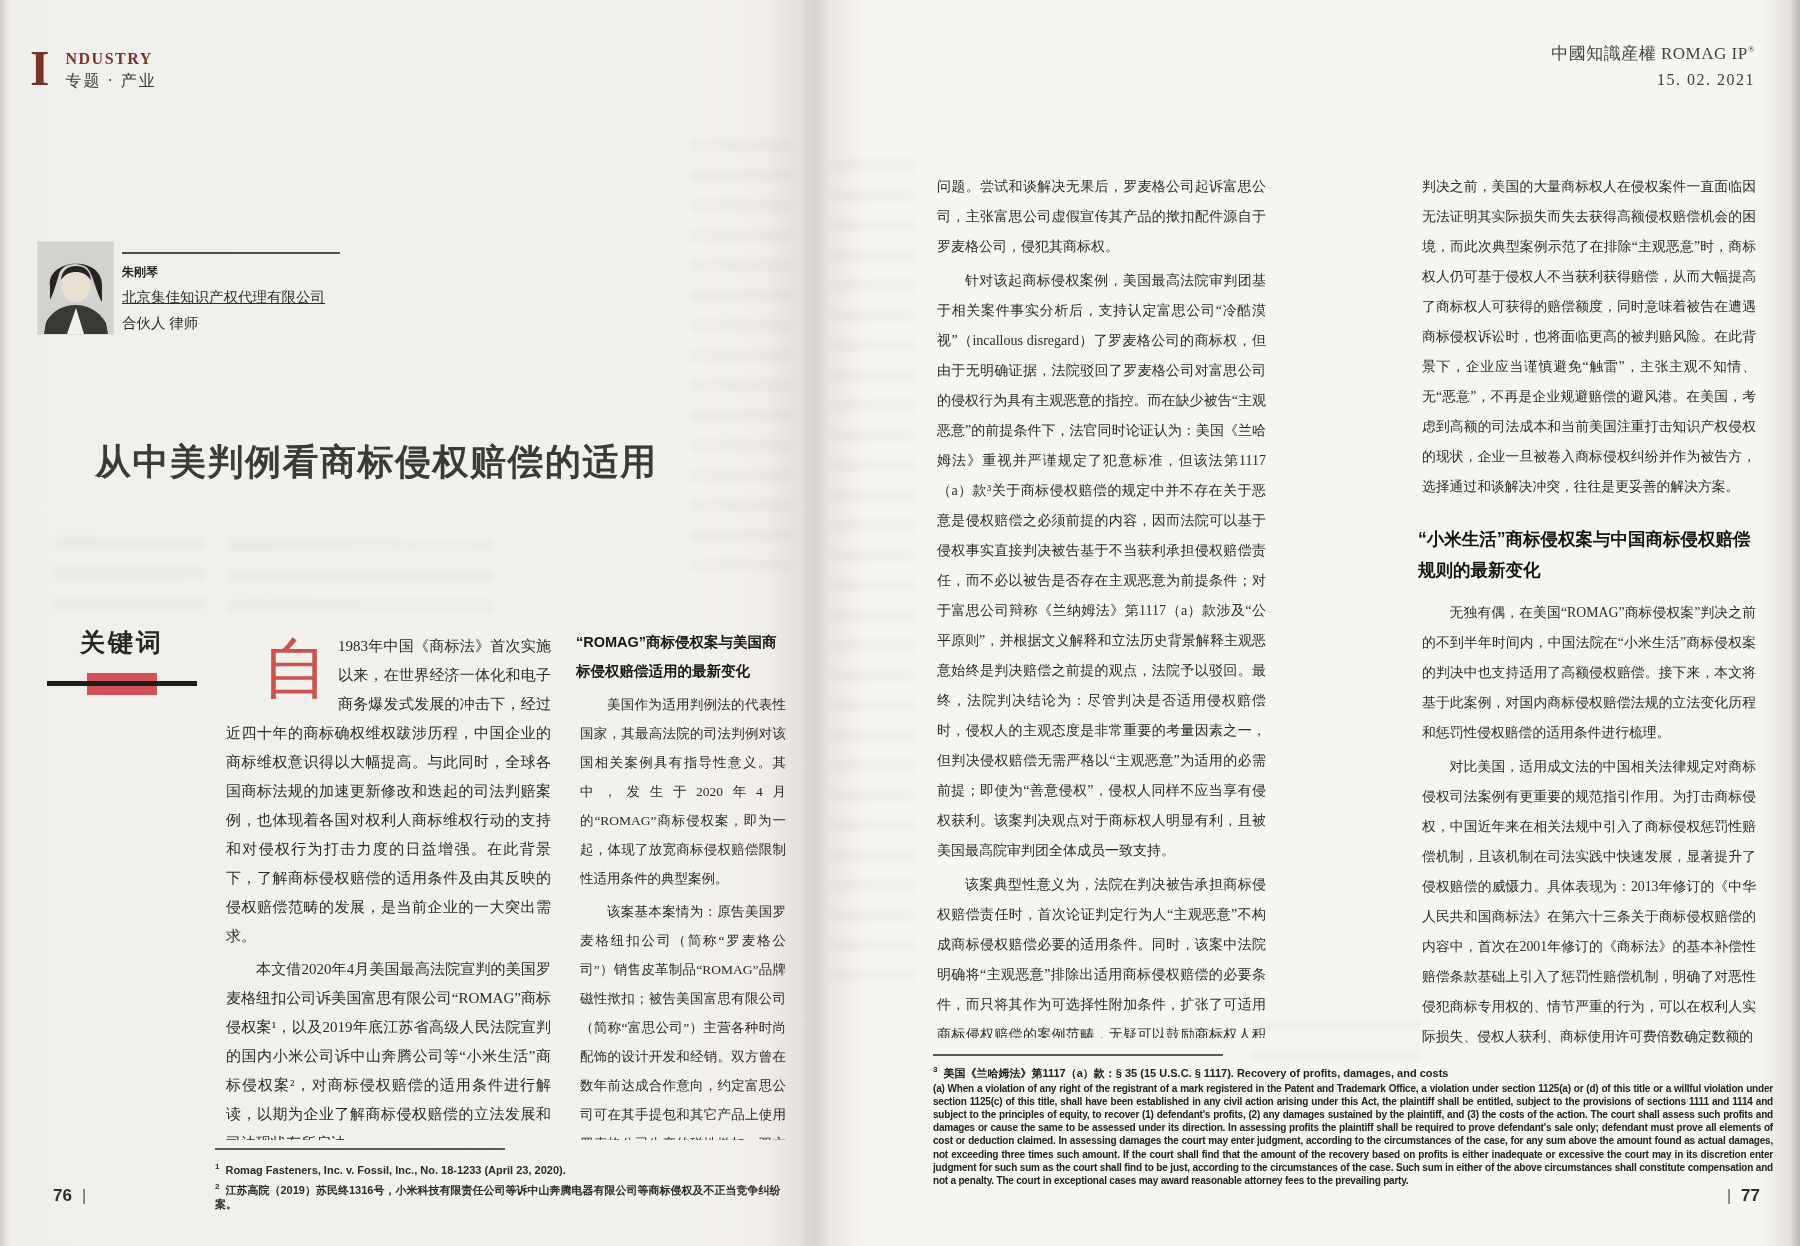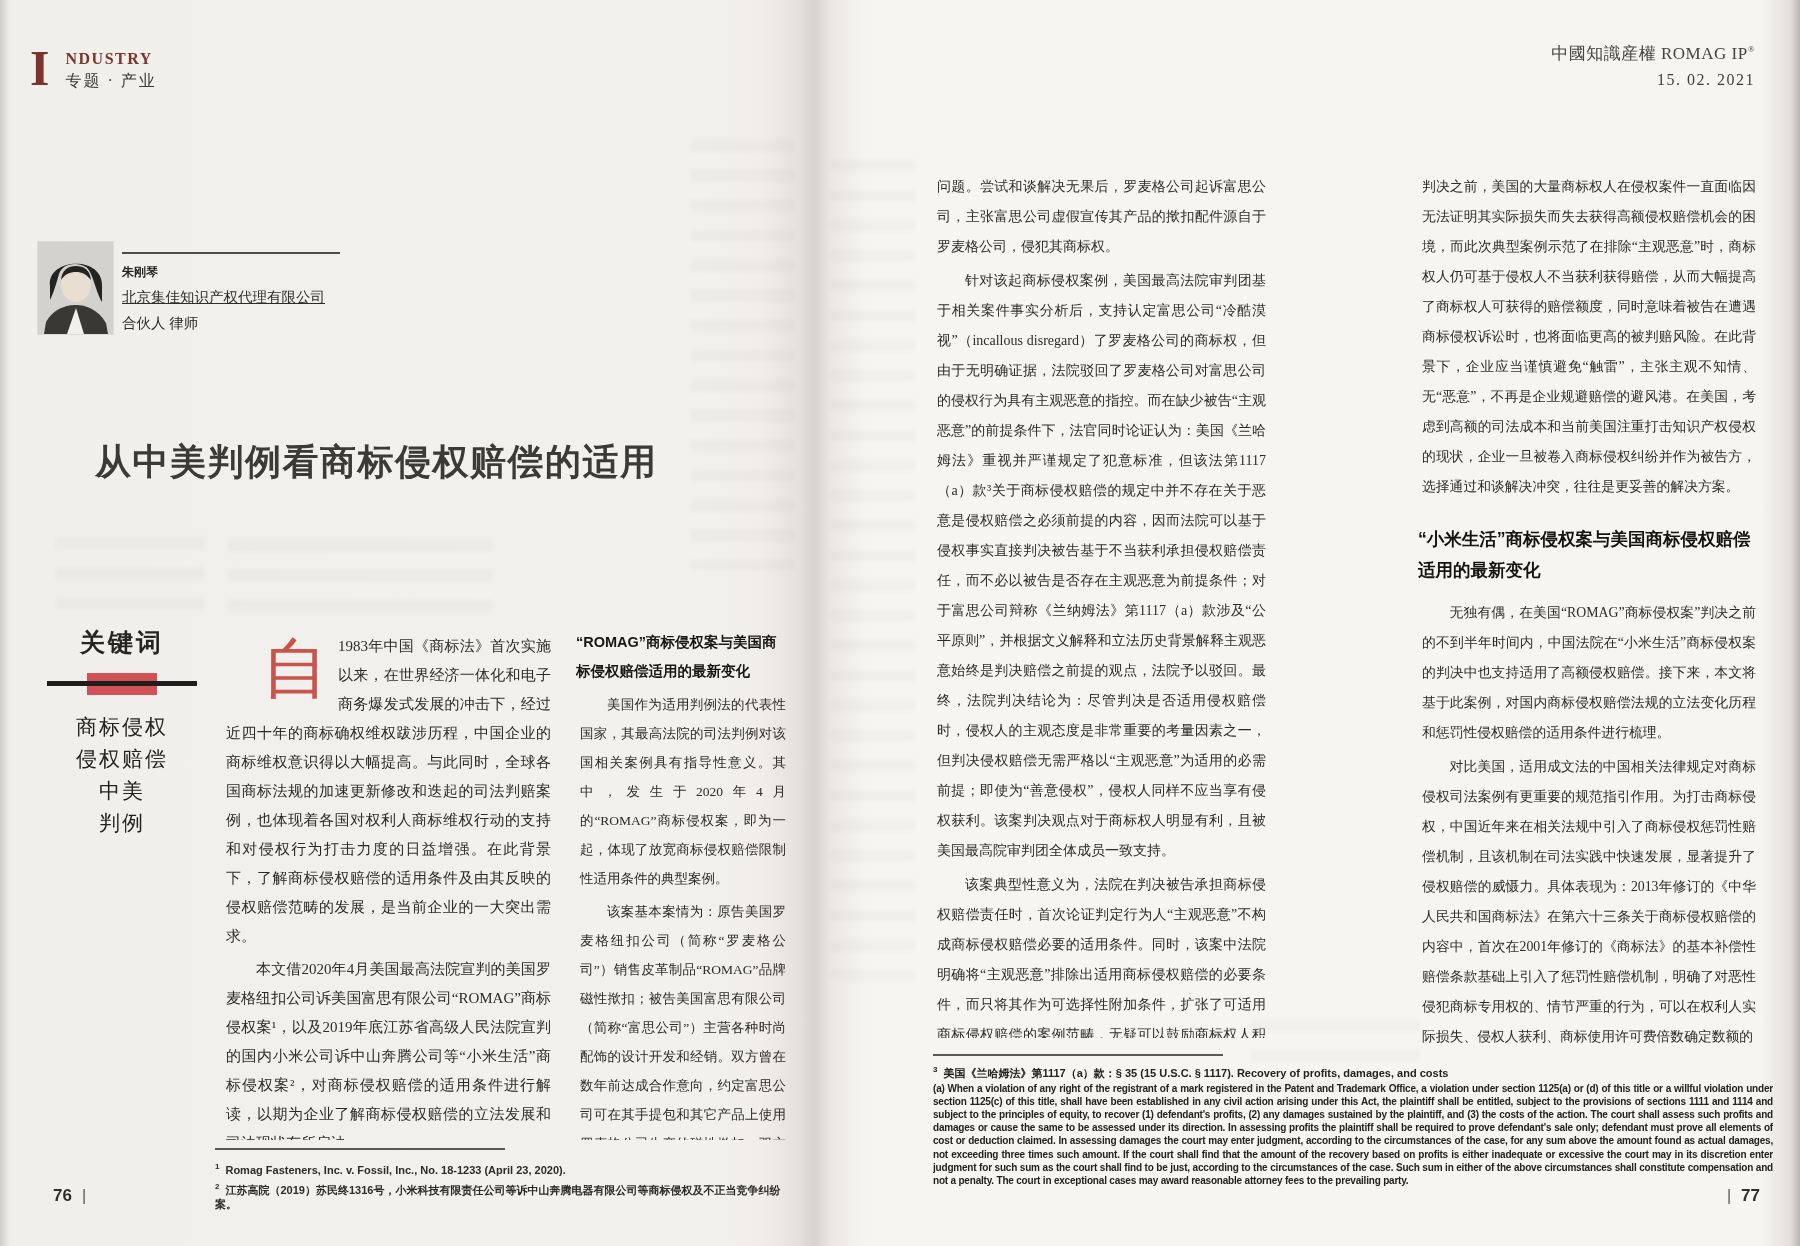--- a/index.html
+++ b/index.html
@@ -117,26 +117,20 @@
         <p class="author-role">合伙人 律师</p>
       </span>
     </div>
 
     <aside class="keywords">
       <div class="kw-label">关键词</div>
       <div class="kw-rulewrap">
         <span class="kw-red"></span>
         <span class="kw-bar"></span>
       </div>
-      <ul class="kw-list">
-        <li>商标侵权</li>
-        <li>侵权赔偿</li>
-        <li>中美</li>
-        <li>判例</li>
-      </ul>
     </aside>
 
     <section class="col col1">
       <p><span class="dropcap">自</span><span>1983年中国《商标法》首次实施以来，在世界经济一体化和电子商务爆发式发展的冲击下，经过近四十年的商标确权维权跋涉历程，中国企业的商标维权意识得以大幅提高。与此同时，全球各国商标法规的加速更新修改和迭起的司法判赔案例，也体现着各国对权利人商标维权行动的支持和对侵权行为打击力度的日益增强。在此背景下，了解商标侵权赔偿的适用条件及由其反映的侵权赔偿范畴的发展，是当前企业的一大突出需求。</span></p>
       <p class="indent">本文借2020年4月美国最高法院宣判的美国罗麦格纽扣公司诉美国富思有限公司“ROMAG”商标侵权案¹，以及2019年底江苏省高级人民法院宣判的国内小米公司诉中山奔腾公司等“小米生活”商标侵权案²，对商标侵权赔偿的适用条件进行解读，以期为企业了解商标侵权赔偿的立法发展和司法现状有所启迪。</p>
     </section>
 
     <section class="col col2">
       <h2>“ROMAG”商标侵权案与美国商标侵权赔偿适用的最新变化</h2>
       <p class="indent">美国作为适用判例法的代表性国家，其最高法院的司法判例对该国相关案例具有指导性意义。其中，发生于2020年4月的“ROMAG”商标侵权案，即为一起，体现了放宽商标侵权赔偿限制性适用条件的典型案例。</p>
@@ -168,21 +162,21 @@
 
     <section class="col colA">
       <p>问题。尝试和谈解决无果后，罗麦格公司起诉富思公司，主张富思公司虚假宣传其产品的揿扣配件源自于罗麦格公司，侵犯其商标权。</p>
       <p class="indent">针对该起商标侵权案例，美国最高法院审判团基于相关案件事实分析后，支持认定富思公司“冷酷漠视”（incallous disregard）了罗麦格公司的商标权，但由于无明确证据，法院驳回了罗麦格公司对富思公司的侵权行为具有主观恶意的指控。而在缺少被告“主观恶意”的前提条件下，法官同时论证认为：美国《兰哈姆法》重视并严谨规定了犯意标准，但该法第1117（a）款³关于商标侵权赔偿的规定中并不存在关于恶意是侵权赔偿之必须前提的内容，因而法院可以基于侵权事实直接判决被告基于不当获利承担侵权赔偿责任，而不必以被告是否存在主观恶意为前提条件；对于富思公司辩称《兰纳姆法》第1117（a）款涉及“公平原则”，并根据文义解释和立法历史背景解释主观恶意始终是判决赔偿之前提的观点，法院予以驳回。最终，法院判决结论为：尽管判决是否适用侵权赔偿时，侵权人的主观态度是非常重要的考量因素之一，但判决侵权赔偿无需严格以“主观恶意”为适用的必需前提；即使为“善意侵权”，侵权人同样不应当享有侵权获利。该案判决观点对于商标权人明显有利，且被美国最高院审判团全体成员一致支持。</p>
       <p class="indent">该案典型性意义为，法院在判决被告承担商标侵权赔偿责任时，首次论证判定行为人“主观恶意”不构成商标侵权赔偿必要的适用条件。同时，该案中法院明确将“主观恶意”排除出适用商标侵权赔偿的必要条件，而只将其作为可选择性附加条件，扩张了可适用商标侵权赔偿的案例范畴，无疑可以鼓励商标权人积极行使商标权维权。实践中，在此次“ROMAG”商标侵权案例</p>
     </section>
 
 
     <section class="col colB">
       <p>判决之前，美国的大量商标权人在侵权案件一直面临因无法证明其实际损失而失去获得高额侵权赔偿机会的困境，而此次典型案例示范了在排除“主观恶意”时，商标权人仍可基于侵权人不当获利获得赔偿，从而大幅提高了商标权人可获得的赔偿额度，同时意味着被告在遭遇商标侵权诉讼时，也将面临更高的被判赔风险。在此背景下，企业应当谨慎避免“触雷”，主张主观不知情、无“恶意”，不再是企业规避赔偿的避风港。在美国，考虑到高额的司法成本和当前美国注重打击知识产权侵权的现状，企业一旦被卷入商标侵权纠纷并作为被告方，选择通过和谈解决冲突，往往是更妥善的解决方案。</p>
-      <h2>“小米生活”商标侵权案与美国商标侵权赔偿适用的最新变化</h2>
+      <h2>“小米生活”商标侵权案与中国商标侵权赔偿规则的最新变化</h2>
       <p class="indent">无独有偶，在美国“ROMAG”商标侵权案”判决之前的不到半年时间内，中国法院在“小米生活”商标侵权案的判决中也支持适用了高额侵权赔偿。接下来，本文将基于此案例，对国内商标侵权赔偿法规的立法变化历程和惩罚性侵权赔偿的适用条件进行梳理。</p>
       <p class="indent">对比美国，适用成文法的中国相关法律规定对商标侵权司法案例有更重要的规范指引作用。为打击商标侵权，中国近年来在相关法规中引入了商标侵权惩罚性赔偿机制，且该机制在司法实践中快速发展，显著提升了侵权赔偿的威慑力。具体表现为：2013年修订的《中华人民共和国商标法》在第六十三条关于商标侵权赔偿的内容中，首次在2001年修订的《商标法》的基本补偿性赔偿条款基础上引入了惩罚性赔偿机制，明确了对恶性侵犯商标专用权的、情节严重的行为，可以在权利人实际损失、侵权人获利、商标使用许可费倍数确定数额的</p>
     </section>
 
     <div class="fn-right">
       <div class="fn-rule"></div>
       <p class="fn3-head"><sup class="fnm">3</sup><span>美国《兰哈姆法》第1117（a）款：§ 35 (15 U.S.C. § 1117). Recovery of profits, damages, and costs</span></p>
       <p class="fn3-body">(a) When a violation of any right of the registrant of a mark registered in the Patent and Trademark Office, a violation under section 1125(a) or (d) of this title or a willful violation under section 1125(c) of this title, shall have been established in any civil action arising under this Act, the plaintiff shall be entitled, subject to the provisions of sections 1111 and 1114 and subject to the principles of equity, to recover (1) defendant's profits, (2) any damages sustained by the plaintiff, and (3) the costs of the action. The court shall assess such profits and damages or cause the same to be assessed under its direction. In assessing profits the plaintiff shall be required to prove defendant's sale only; defendant must prove all elements of cost or deduction claimed. In assessing damages the court may enter judgment, according to the circumstances of the case, for any sum above the amount found as actual damages, not exceeding three times such amount. If the court shall find that the amount of the recovery based on profits is either inadequate or excessive the court may in its discretion enter judgment for such sum as the court shall find to be just, according to the circumstances of the case. Such sum in either of the above circumstances shall constitute compensation and not a penalty. The court in exceptional cases may award reasonable attorney fees to the prevailing party.</p>
     </div>
 

